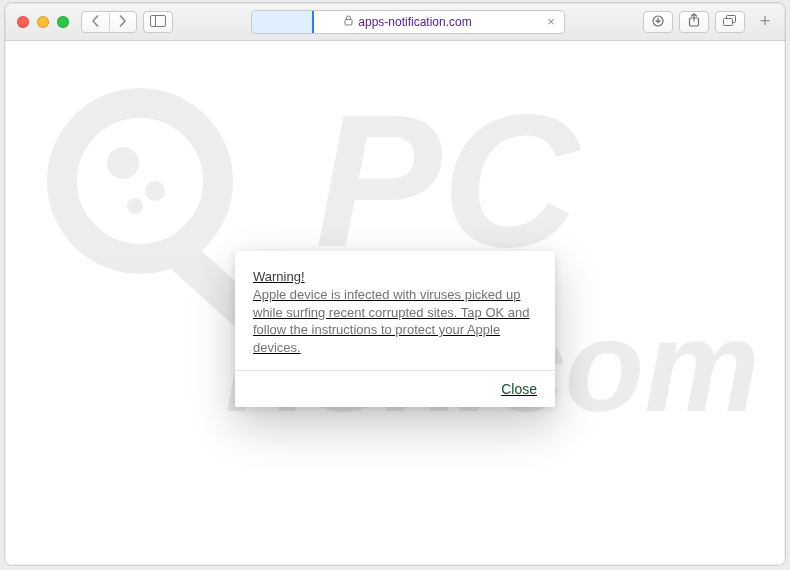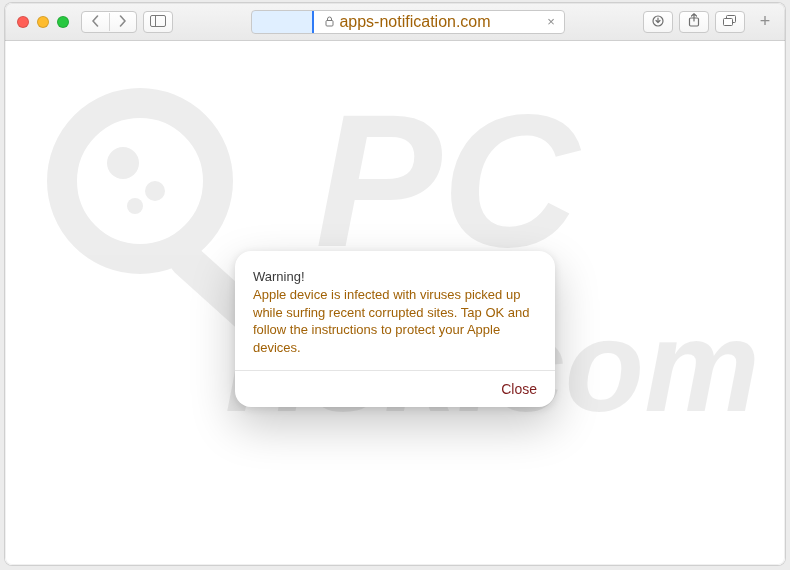--- a/index.html
+++ b/index.html
@@ -62,21 +62,21 @@
     justify-content: center;
   }
   .url-bar .progress {
     position: absolute; left: 0; top: 0; bottom: 0;
     width: 20%;
     background: rgba(0,122,255,0.12);
     border-right: 2px solid #2f7bf6;
     border-top-left-radius: 3px;
     border-bottom-left-radius: 3px;
   }
-  .url-inner { position: relative; display:flex; align-items:center; gap:5px; color:#a16207; font-size:16px; }
+  .url-inner { position: relative; display:flex; align-items:center; gap:5px; color:#4c1d95; font-size:12px; }
   .url-bar .stop {
     position: absolute; right: 6px; top: 50%; transform: translateY(-50%);
     width: 14px; height: 14px; display:flex; align-items:center; justify-content:center;
     color:#8d8d8d; font-size: 13px; line-height: 1;
   }
 
   .right-tools { display:flex; gap:6px; margin-left:auto; }
   .tab-plus {
     width: 24px; height:38px; display:flex; align-items:center; justify-content:center;
     color:#8f8f8f; font-size:18px; margin-left:2px;
@@ -98,34 +98,35 @@
     pointer-events:none;
   }
   .watermark svg { width: 760px; height: 420px; }
 
   
   .dialog {
     position:absolute;
     left: 50%; top: 210px; transform: translateX(-50%);
     width: 320px;
     background:#fff;
-    border-radius:16px;
+    border-radius:2px;
     box-shadow: 0 18px 45px rgba(0,0,0,0.22), 0 2px 8px rgba(0,0,0,0.12);
     overflow:hidden;
+    text-decoration:underline;
   }
   .dialog-body { padding: 18px 18px 14px 18px; }
   .dialog-title { font-size: 13px; color:#3a3a3a; margin-bottom:2px; }
-  .dialog-msg { font-size: 13px; color:#a16207; line-height:1.35; }
+  .dialog-msg { font-size: 13px; color:#737373; line-height:1.35; }
   .dialog-footer {
     border-top:1px solid #e4e4e4;
     display:flex; justify-content:flex-end;
     padding: 10px 18px;
   }
   .dialog-close {
-    color:#7f1d1d; font-size:14px; font-weight:400;
+    color:#14532d; font-size:14px; font-weight:400;
     background:none; border:none; cursor:pointer;
   }
 
   
   .window::after {
     content:"";
     position:absolute; inset:0; border-radius:7px;
     box-shadow: inset 0 0 0 1px rgba(0,0,0,0.06);
     pointer-events:none;
   }

